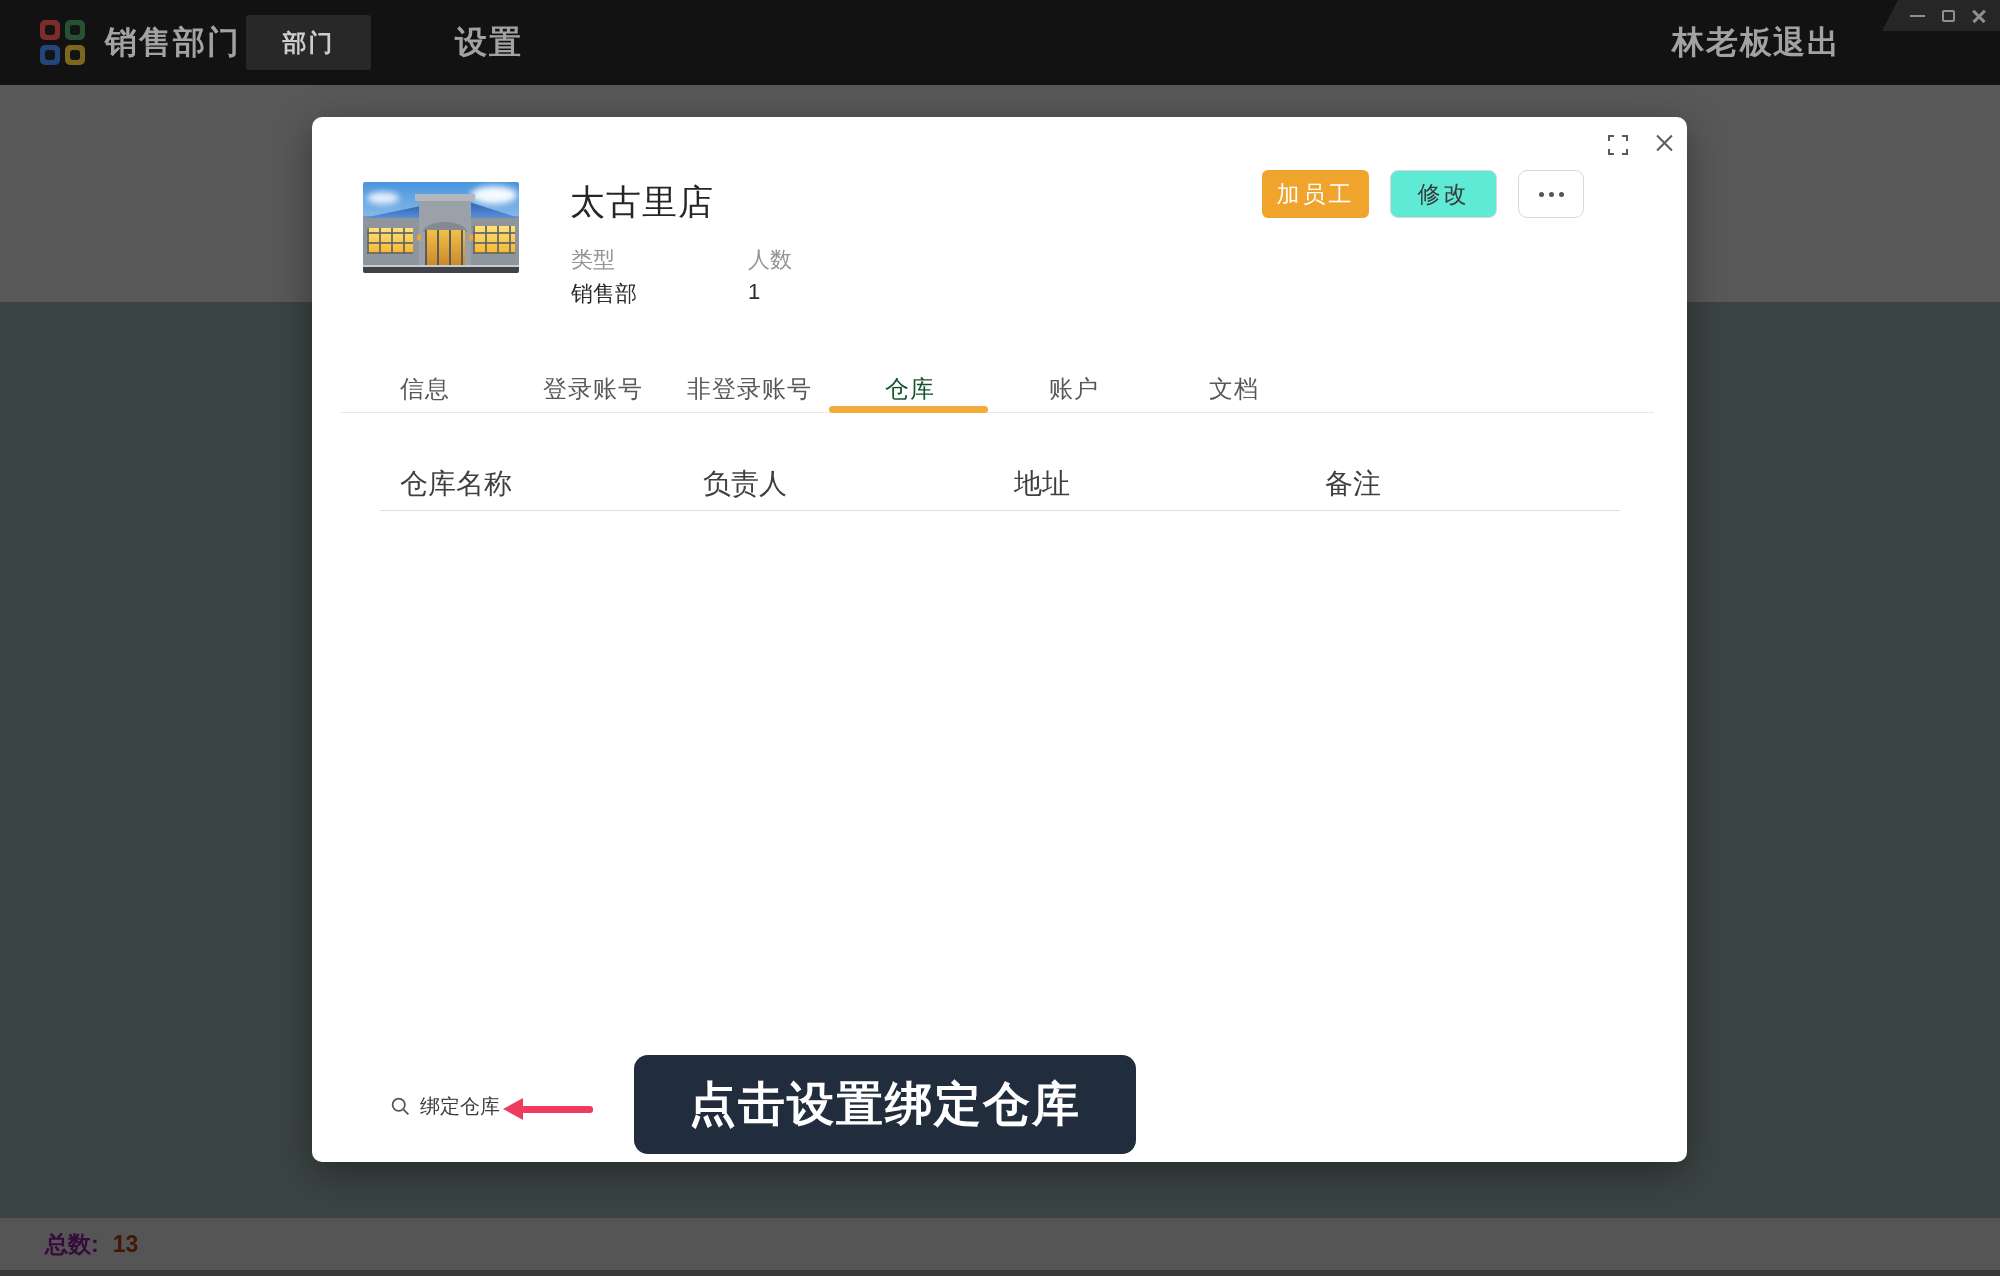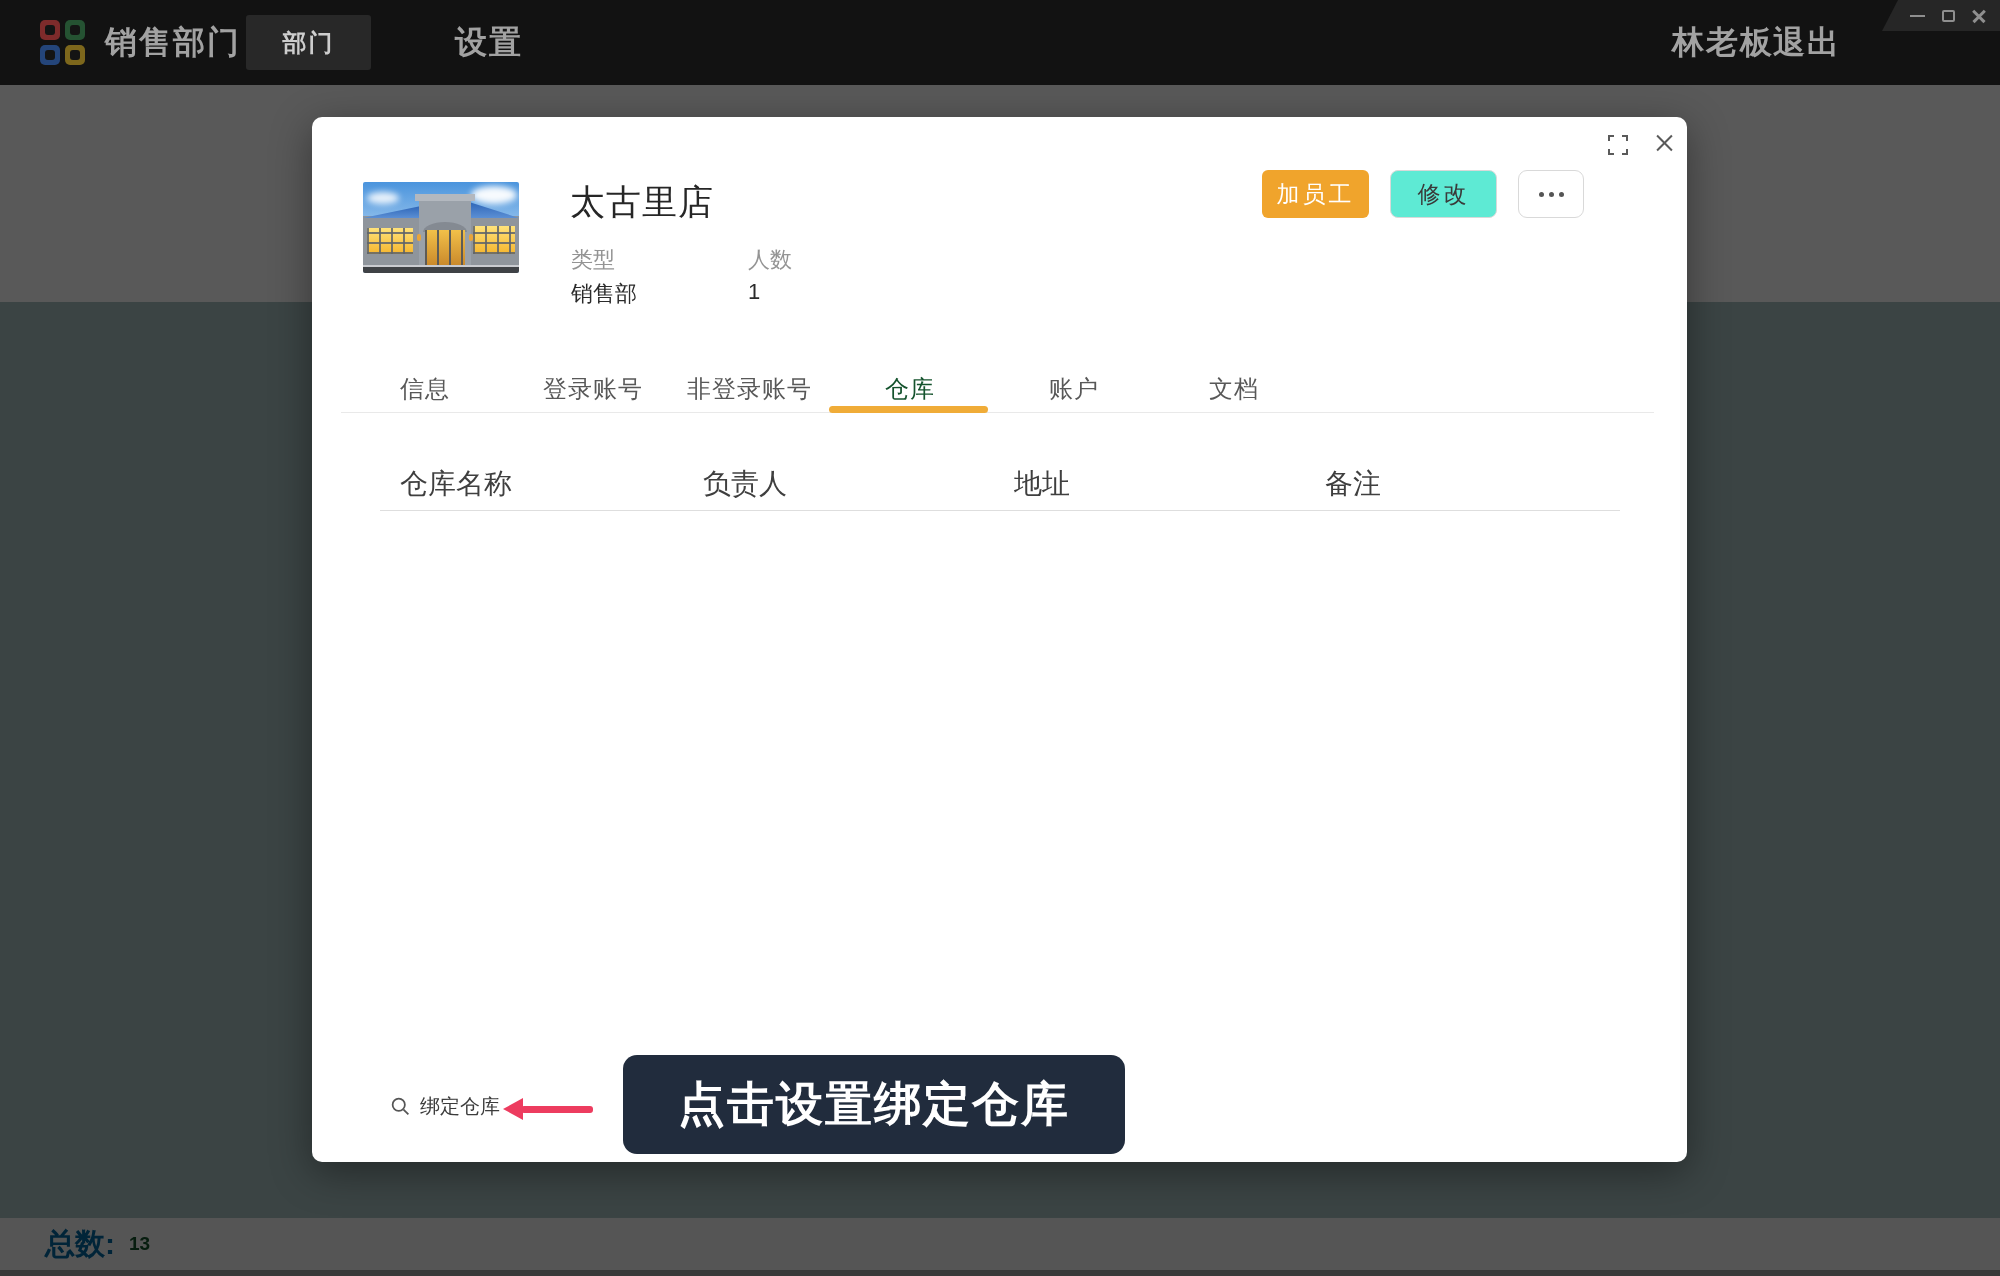--- a/index.html
+++ b/index.html
@@ -38,22 +38,22 @@
   .cb-refresh { left:99px; top:223px; width:48px; height:48px; }
   .cb-hidden { left:286px; top:223px; width:48px; height:48px; }
   .bg-refresh-label { position:absolute; left:157px; top:233px; font-size:25px; font-weight:700; color:#303030; letter-spacing:2px; }
   .bg-search { position:absolute; left:1688px; top:224px; width:274px; height:45px; border:2px solid #cfcfcf;
     border-radius:23px; background:#fff; display:flex; align-items:center; padding:0 12px 0 12px; gap:8px; }
   .bg-search input { border:none; outline:none; width:100%; font-size:21px; color:#6e6e6e; font-family:inherit; background:transparent; }
   .bg-search input::placeholder { color:#6e6e6e; opacity:1; }
   .bg-content { position:absolute; left:0; top:302px; width:2000px; height:916px; background:#a9c2c3; }
   .bg-status { position:absolute; left:0; top:1218px; width:2000px; height:52px; background:#f4f4f4;
     display:flex; align-items:center; padding-left:45px; gap:14px; }
-  .bg-status .lbl { font-size:30px; font-weight:700; color:#0369a1; }
-  .bg-status .val { font-size:19px; font-weight:600; color:#14532d; }
+  .bg-status .lbl { font-size:23px; font-weight:700; color:#a21caf; }
+  .bg-status .val { font-size:23px; font-weight:600; color:#c2410c; }
   .bg-bottom { position:absolute; left:0; top:1270px; width:2000px; height:6px; background:#a2a2a2; }
 
   
   .overlay { position:absolute; left:0; top:85px; width:2000px; height:1191px; background:rgba(0,0,0,0.65); z-index:10; }
 
   
   .modal { position:absolute; left:312px; top:117px; width:1375px; height:1045px; background:#ffffff;
     border-radius:10px; box-shadow:0 10px 40px rgba(0,0,0,.4); z-index:20; }
   .m-expand { position:absolute; left:1294px; top:16px; width:24px; height:24px; cursor:pointer; }
   .m-close { position:absolute; left:1340px; top:14px; width:26px; height:26px; cursor:pointer; }
@@ -109,21 +109,21 @@
   .c0{left:88px;} .c1{left:391px;} .c2{left:702px;} .c3{left:1013px;}
   .th-divider { position:absolute; left:68px; top:393px; width:1240px; height:1px; background:#dedede; }
 
   .bind-link { position:absolute; left:78px; top:976px; display:flex; align-items:center; gap:9px; cursor:pointer; }
   .bind-link span { font-size:20px; color:#3c3c3c; }
 
   .arrow-shaft { position:absolute; left:209px; top:989px; width:72px; height:7px; background:#ED3C5F; border-radius:3px; }
   .arrow-head { position:absolute; left:191px; top:981px; width:0; height:0;
     border-top:11px solid transparent; border-bottom:11px solid transparent; border-right:20px solid #ED3C5F; }
 
-  .tooltip { position:absolute; left:311px; top:938px; width:502px; height:99px; background:#212C3D; border-radius:14px;
+  .tooltip { position:absolute; left:322px; top:938px; width:502px; height:99px; background:#212C3D; border-radius:14px;
     display:flex; align-items:center; justify-content:center; }
   .tooltip span { color:#ffffff; font-size:47px; font-weight:700; letter-spacing:2px; }
 
   svg { display:block; }
 </style>
 </head>
 <body>
 
 <div class="topbar">
   <div class="app-icon">

